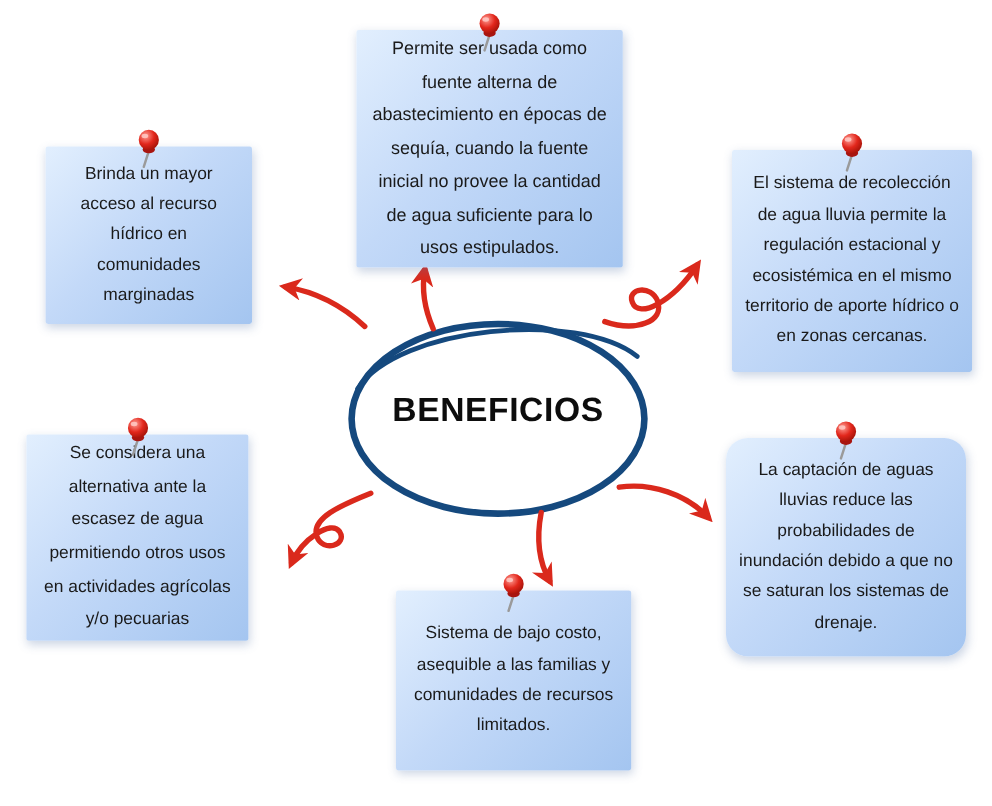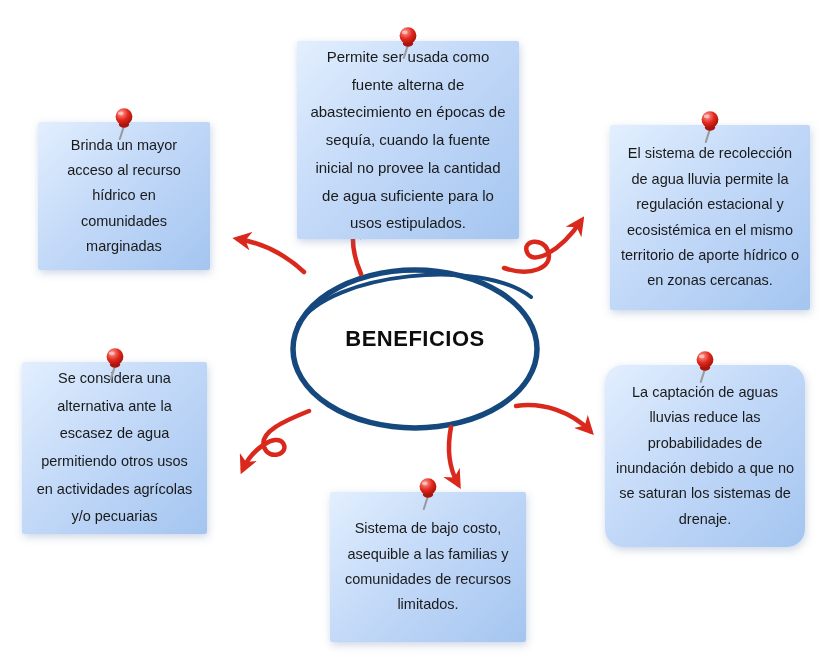--- a/index.html
+++ b/index.html
@@ -40,36 +40,36 @@
     line-height: 1.75;
   }
   .pin {
     position: absolute;
     top: -16px;
     left: calc(50% - 14px);
     width: 28px;
     height: 38px;
     z-index: 3;
   }
-  #note-top-center   { left: 297px; top:  25px; width: 222px; height: 198px; margin-top: 16px; }
+  #note-top-center   { left: 297px; top:  25px; width: 222px; height: 198px; }
   #note-top-center .note-text { font-size: 15px; line-height: 1.85; }
   #note-left-top     { left:  38px; top: 122px; width: 172px; height: 148px; }
   #note-right-top    { left: 610px; top: 125px; width: 200px; height: 185px; }
   #note-left-bottom  { left:  22px; top: 362px; width: 185px; height: 172px; }
   #note-left-bottom .note-text { line-height: 1.9; }
   #note-right-bottom { left: 605px; top: 365px; width: 200px; height: 182px; border-radius: 18px; }
   #note-bottom-center{ left: 330px; top: 492px; width: 196px; height: 150px; }
   .center-label {
     position: absolute;
     z-index: 2;
     left: 288px;
     top: 326px;
     width: 254px;
     text-align: center;
-    font-size: 22px;
+    font-size: 28px;
     font-weight: bold;
     letter-spacing: 0.5px;
     color: #0d0d0d;
   }
 </style>
 </head>
 <body>
 
 <div id="canvas">
 

